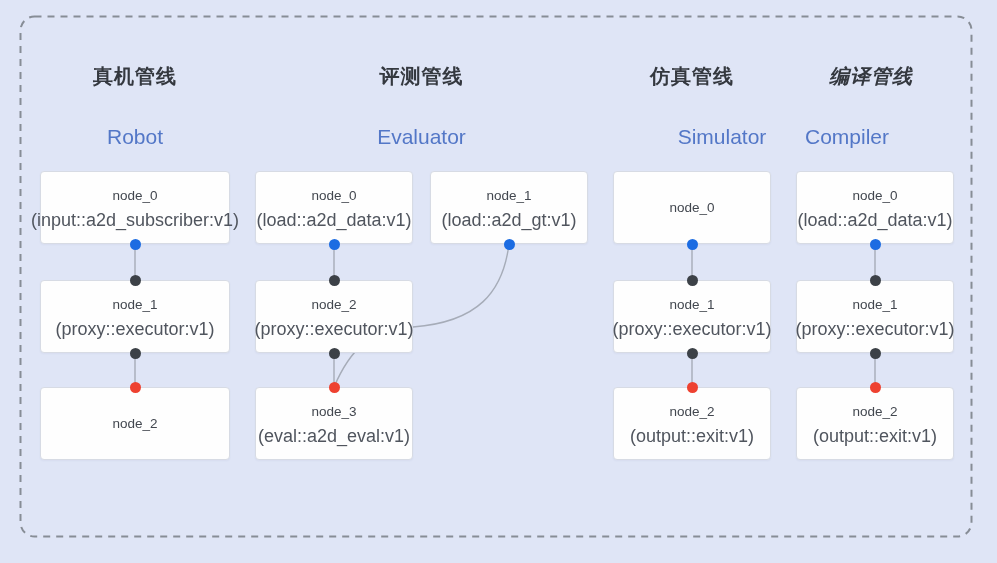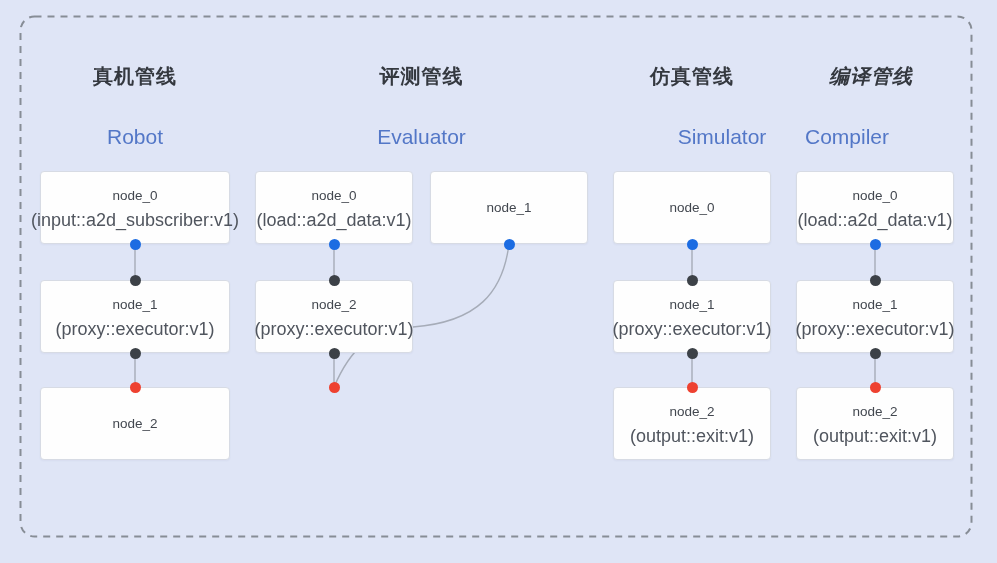--- a/index.html
+++ b/index.html
@@ -92,24 +92,29 @@
   <div class="node-box" style="left:40px;top:387px;width:190px;">
     <div class="node-title">node_2</div>
   </div>
 
   <div class="node-box" style="left:255px;top:171px;width:158px;">
     <div class="node-title">node_0</div>
     <div class="node-sub">(load::a2d_data:v1)</div>
   </div>
   <div class="node-box" style="left:430px;top:171px;width:158px;">
     <div class="node-title">node_1</div>
+    <div class="node-sub">(load::a2d_gt:v1)</div>
   </div>
   <div class="node-box" style="left:255px;top:280px;width:158px;">
     <div class="node-title">node_2</div>
     <div class="node-sub">(proxy::executor:v1)</div>
+  </div>
+  <div class="node-box" style="left:255px;top:387px;width:158px;">
+    <div class="node-title">node_3</div>
+    <div class="node-sub">(eval::a2d_eval:v1)</div>
   </div>
 
   <div class="node-box" style="left:613px;top:171px;width:158px;">
     <div class="node-title">node_0</div>
   </div>
   <div class="node-box" style="left:613px;top:280px;width:158px;">
     <div class="node-title">node_1</div>
     <div class="node-sub">(proxy::executor:v1)</div>
   </div>
   <div class="node-box" style="left:613px;top:387px;width:158px;">

